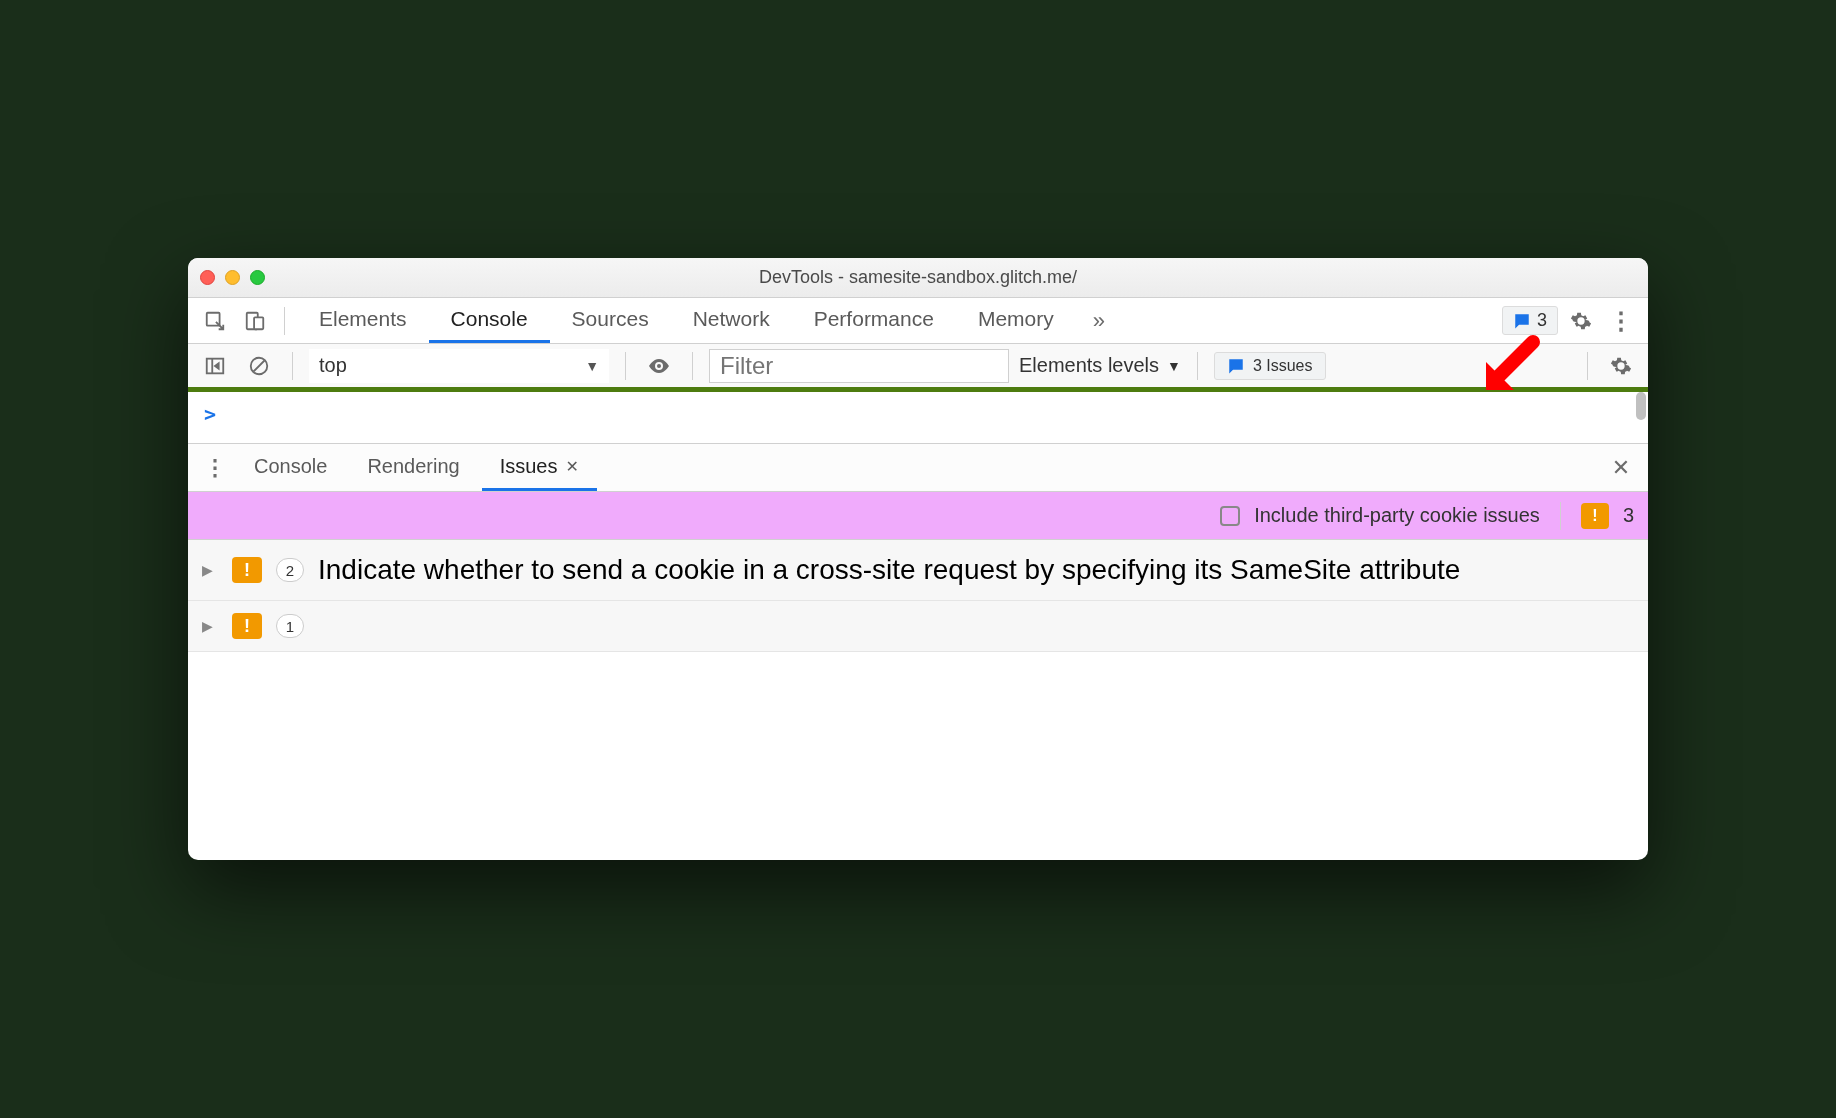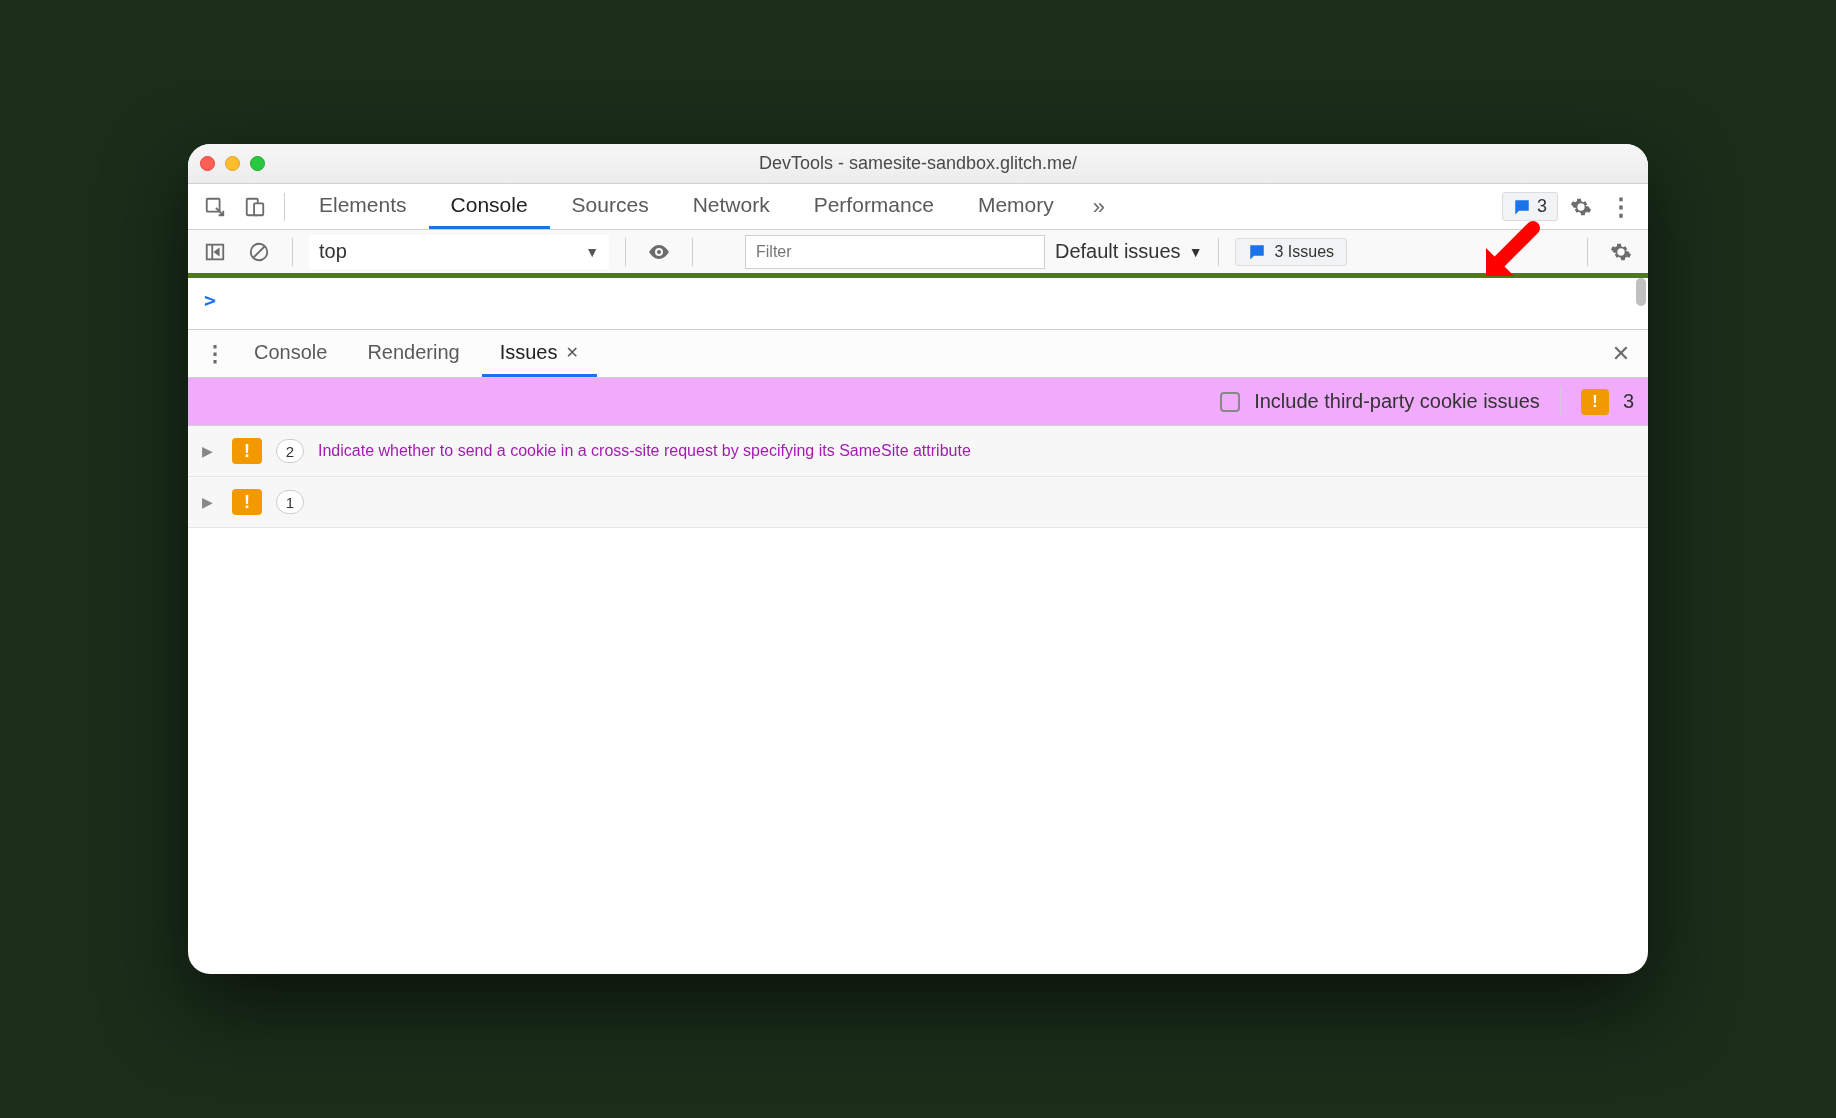--- a/index.html
+++ b/index.html
@@ -7,23 +7,23 @@
     font-family: -apple-system, BlinkMacSystemFont, "Segoe UI", Helvetica, Arial, sans-serif;
     background: #1a2e1a;
     width: 1836px;
     height: 1118px;
     display: flex;
     align-items: center;
     justify-content: center;
   }
   .window {
     width: 1460px;
-    height: 830px;
+    height: 602px;
     background: #fff;
-    border-radius: 22px;
+    border-radius: 10px;
     box-shadow: 0 30px 80px rgba(0,0,0,0.6);
     overflow: hidden;
     display: flex;
     flex-direction: column;
     position: relative;
   }
   
   .titlebar {
     height: 40px;
     background: linear-gradient(#f6f6f6,#ececec);
@@ -92,23 +92,22 @@
     width:300px; height:34px;
     padding:0 10px;
     background:#fff; border:none;
     font-size:20px; color:#333;
   }
   .context-select .tri { color:#555; font-size:14px; }
   .filter-input {
     width:300px; height:34px;
     border:1px solid #d0d0d0;
     padding:0 10px;
-    font-size:16px;
+    font-size:24px;
     background:#fff;
-    margin-left:36px;
   }
   .levels {
     display:flex; align-items:center; gap:8px;
     font-size:20px; color:#333; cursor:pointer;
   }
   .issues-pill {
     display:flex; align-items:center; gap:8px;
     background:#f1f3f4; border:1px solid #dcdcdc;
     padding:4px 12px; border-radius:3px;
     font-size:16px; color:#333; cursor:pointer;
@@ -196,21 +195,21 @@
     color:#fff; font-weight:700; font-size:18px;
   }
   .count-pill {
     min-width:28px; height:24px;
     border:1px solid #ccc; border-radius:12px;
     display:flex; align-items:center; justify-content:center;
     font-size:15px; color:#333;
     background:#fff;
     flex-shrink:0;
   }
-  .issue-text { font-size:16px; color:#a21caf; line-height:1.3; }
+  .issue-text { font-size:28px; color:#000000; line-height:1.3; }
   
   .red-arrow {
     position:absolute;
     top:74px; right:100px;
     color:#ff0000;
     pointer-events:none;
   }
   .scrollthumb {
     position:absolute; right:2px; top:0;
     width:10px; height:28px;
@@ -291,21 +290,21 @@
     <div class="vdiv"></div>
     <div class="icon-btn">
       <svg width="24" height="24" viewBox="0 0 24 24" fill="#6c6c6c">
           <path d="M12 5C6 5 2 12 2 12s4 7 10 7 10-7 10-7-4-7-10-7zm0 11a4 4 0 110-8 4 4 0 010 8z"></path>
           <circle cx="12" cy="12" r="2"></circle>
         </svg>
     </div>
     <div class="vdiv"></div>
     <input class="filter-input" placeholder="Filter" style="">
     <div class="levels">
-      <span>Default issues</span>
+      <span>Elements levels</span>
       <span style="font-size:14px;">▼</span>
     </div>
     <div class="vdiv"></div>
     <div class="issues-pill">
       <svg width="18" height="18" viewBox="0 0 24 24" fill="#1a73e8">
           <path d="M3 3h18v14H8l-5 5V3z"></path>
         </svg>
       <span>3 Issues</span>
     </div>
     <div class="spacer"></div>

